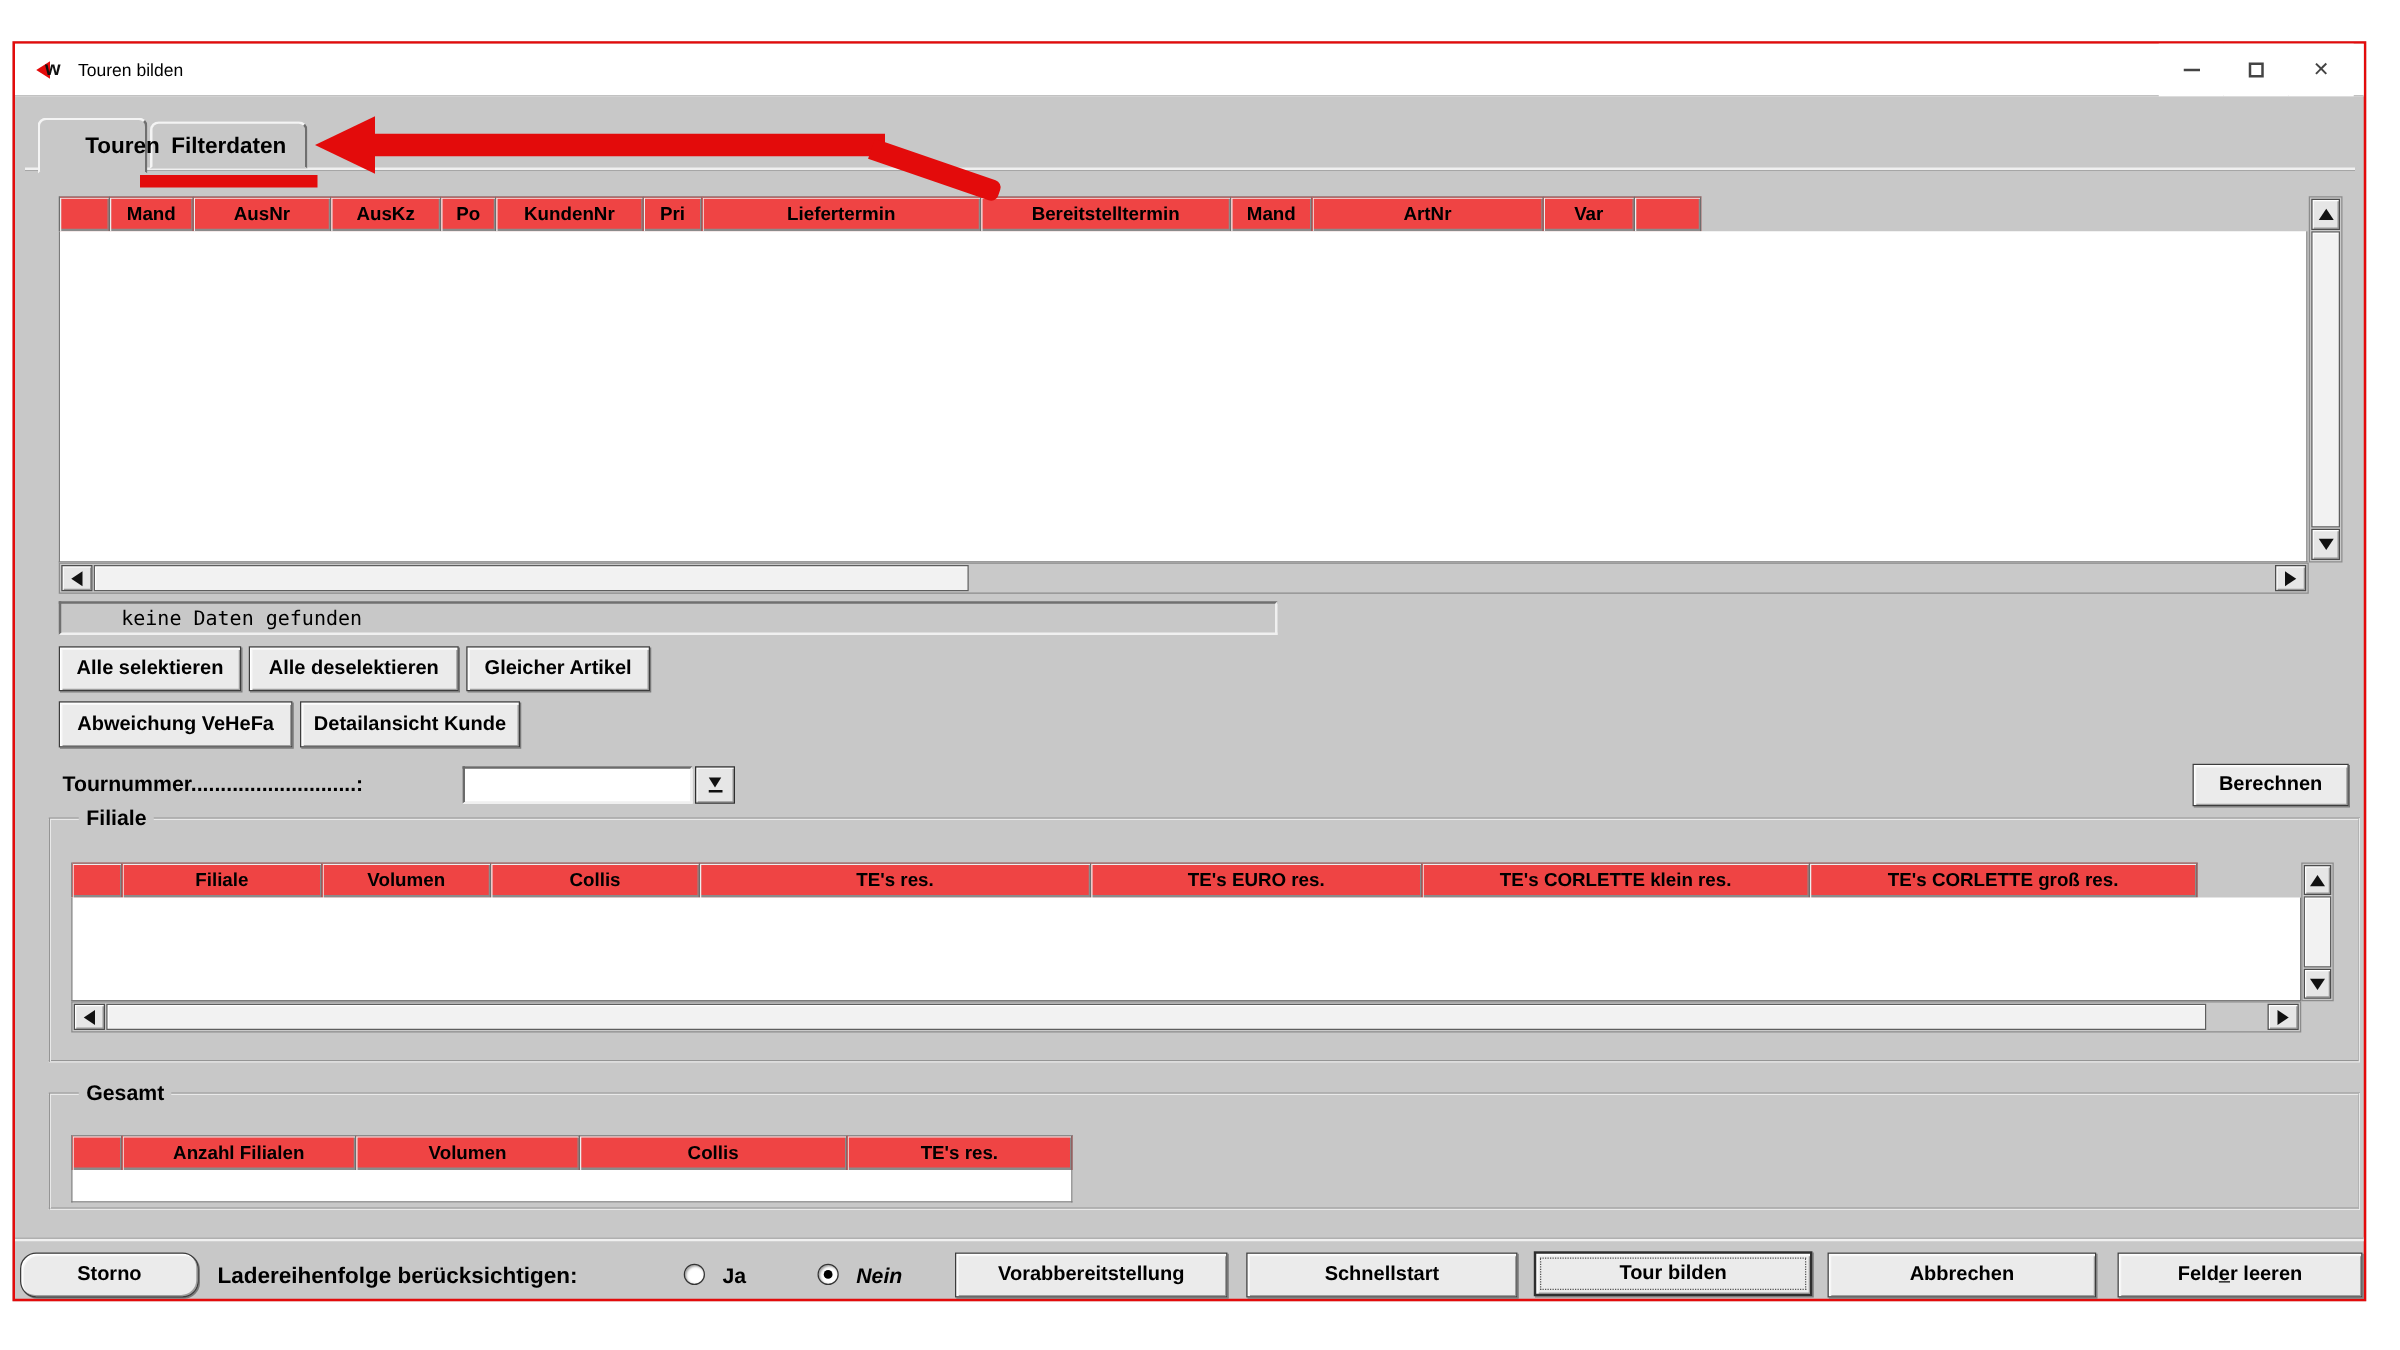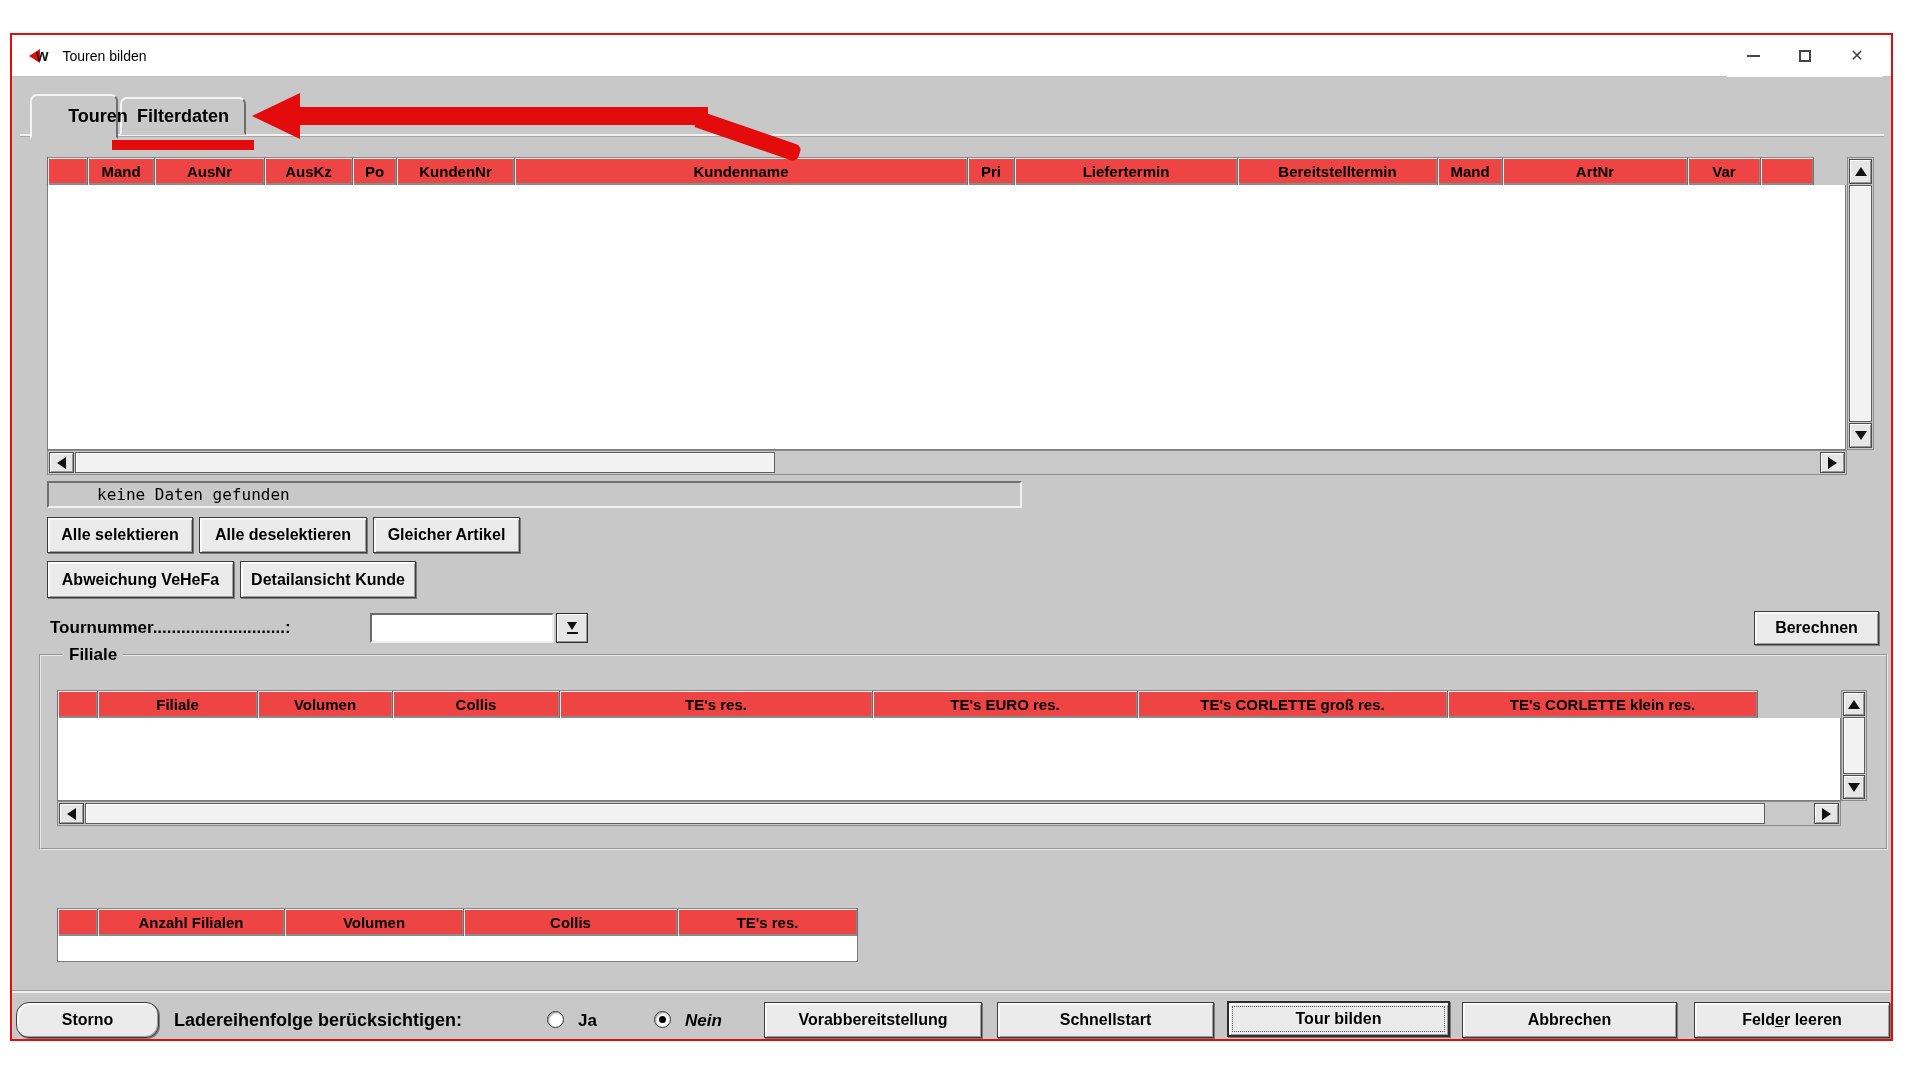--- a/index.html
+++ b/index.html
@@ -135,21 +135,20 @@
     <div class="anno arrow-tail"></div>
     <div class="anno tab-underline"></div>
 
     <div class="gridhead" style="left:35px; top:122px;">
         <span class="hcell" style="width: 40px;"></span>
         <span class="hcell" style="width: 67px;">Mand</span>
         <span class="hcell" style="width: 110px;">AusNr</span>
         <span class="hcell" style="width: 88px;">AusKz</span>
         <span class="hcell" style="width: 44px;">Po</span>
         <span class="hcell" style="width: 118px;">KundenNr</span>
-        <span class="hcell" style="width: 453px;">Kundenname</span>
         <span class="hcell" style="width: 47px;">Pri</span>
         <span class="hcell" style="width: 223px;">Liefertermin</span>
         <span class="hcell" style="width: 200px;">Bereitstelltermin</span>
         <span class="hcell" style="width: 65px;">Mand</span>
         <span class="hcell" style="width: 185px;">ArtNr</span>
         <span class="hcell" style="width: 73px;">Var</span>
         <span class="hcell" style="width: 53px;"></span>
       </div>
     <div class="gridbody" style="left:35px; top:150px; width:1799px; height:265px;"></div>
 
@@ -195,22 +194,22 @@
     <div class="groupbox" style="left:27px; top:619px; width:1849px; height:196px;">
       <span class="grouplabel">Filiale</span>
     </div>
     <div class="gridhead" style="left:45px; top:655px;">
         <span class="hcell" style="width: 40px;"></span>
         <span class="hcell" style="width: 160px;">Filiale</span>
         <span class="hcell" style="width: 135px;">Volumen</span>
         <span class="hcell" style="width: 167px;">Collis</span>
         <span class="hcell" style="width: 313px;">TE's res.</span>
         <span class="hcell" style="width: 265px;">TE's EURO res.</span>
+        <span class="hcell" style="width: 310px;">TE's CORLETTE klein res.</span>
         <span class="hcell" style="width: 310px;">TE's CORLETTE groß res.</span>
-        <span class="hcell" style="width: 310px;">TE's CORLETTE klein res.</span>
       </div>
     <div class="gridbody" style="left:45px; top:683px; width:1784px; height:83px;"></div>
 
     <div class="scrolltrack" style="left:1829px; top:655px; width:26px; height:111px;">
       <div class="scrollbtn" style="left:1px; top:1px; width:22px; height:24px;">
           <span class="tri-up"></span>
         </div>
       <div class="thumb" style="left:1px; top:26px; width:22px; height:57px;"></div>
       <div class="scrollbtn" style="left:1px; bottom:1px; width:22px; height:24px;">
           <span class="tri-down"></span>
@@ -220,20 +219,23 @@
     <div class="scrolltrack" style="left:45px; top:766px; width:1784px; height:25px;">
       <div class="scrollbtn" style="left:1px; top:1px; width:25px; height:21px;">
           <span class="tri-left"></span>
         </div>
       <div class="thumb" style="left:27px; top:1px; width:1680px; height:21px;"></div>
       <div class="scrollbtn" style="right:1px; top:1px; width:25px; height:21px;">
           <span class="tri-right"></span>
         </div>
     </div>
 
+    <div class="groupbox" style="left:27px; top:839px; width:1849px; height:94px;">
+      <span class="grouplabel">Gesamt</span>
+    </div>
     <div class="gridhead" style="left:45px; top:873px;">
         <span class="hcell" style="width: 40px;"></span>
         <span class="hcell" style="width: 187px;">Anzahl Filialen</span>
         <span class="hcell" style="width: 179px;">Volumen</span>
         <span class="hcell" style="width: 214px;">Collis</span>
         <span class="hcell" style="width: 180px;">TE's res.</span>
       </div>
     <div class="gridbody" style="left:45px; top:901px; width:801px; height:26px;"></div>
 
     <div class="separator" style="top:955px;"></div>

